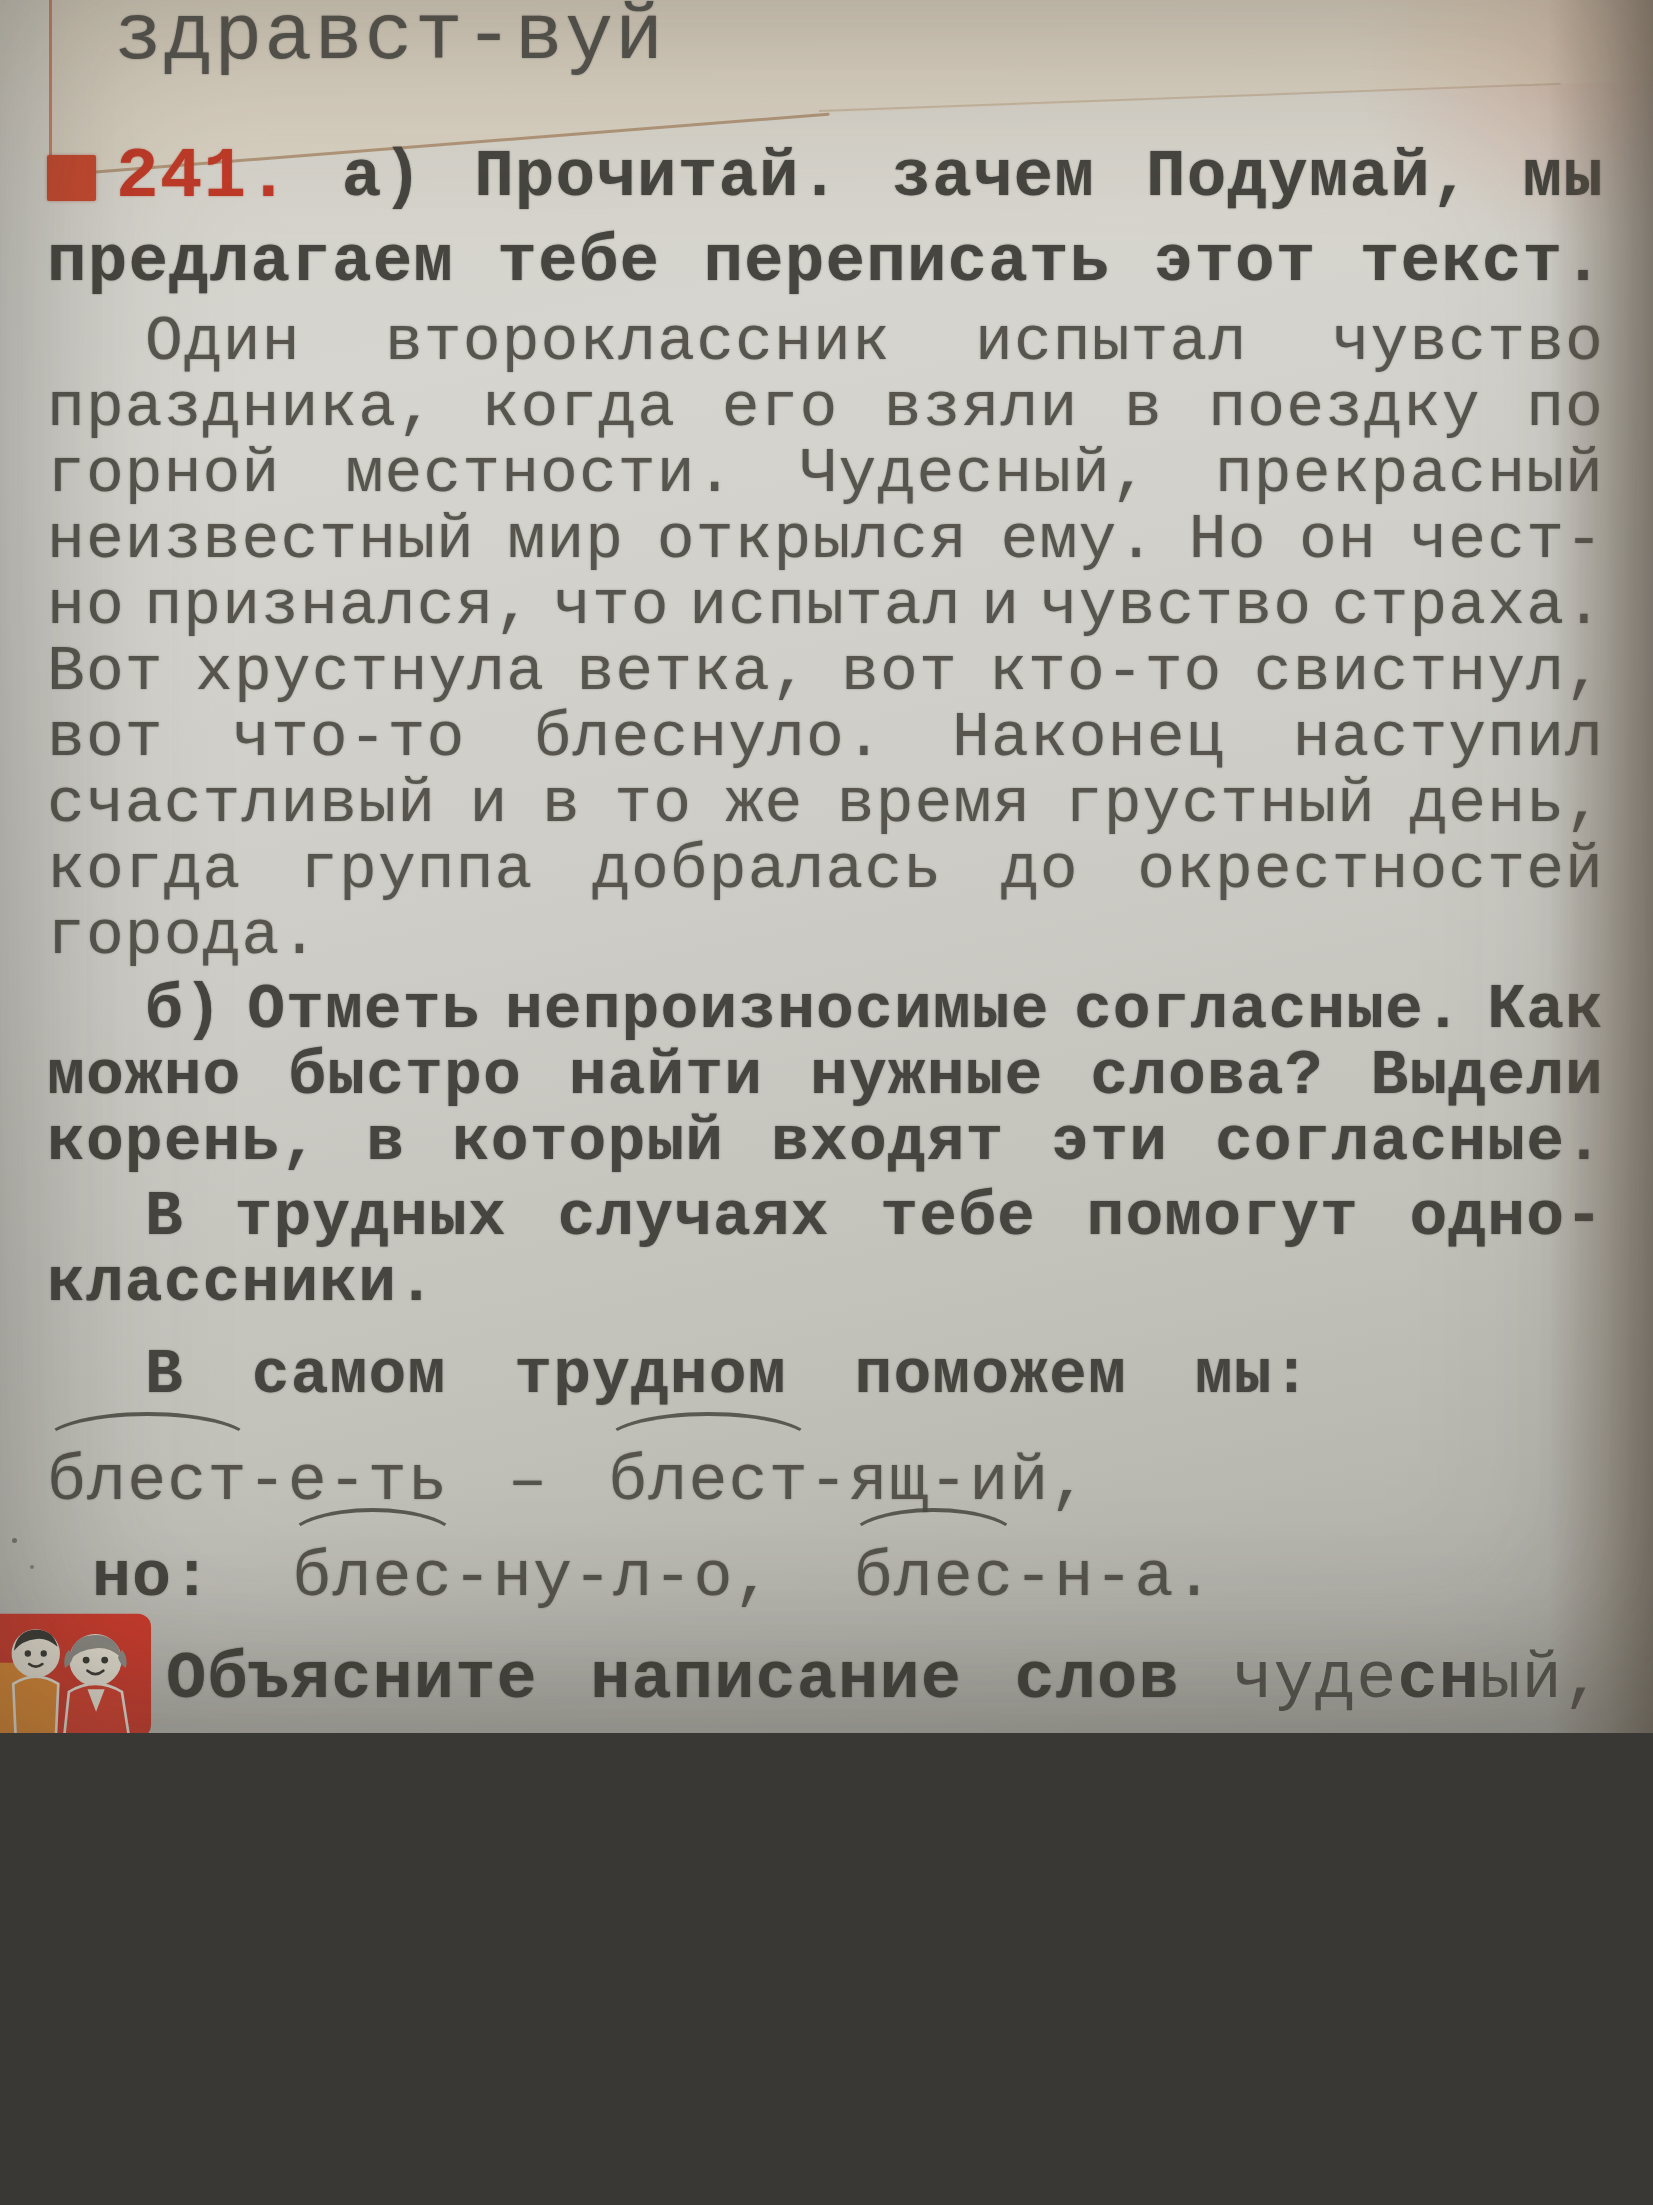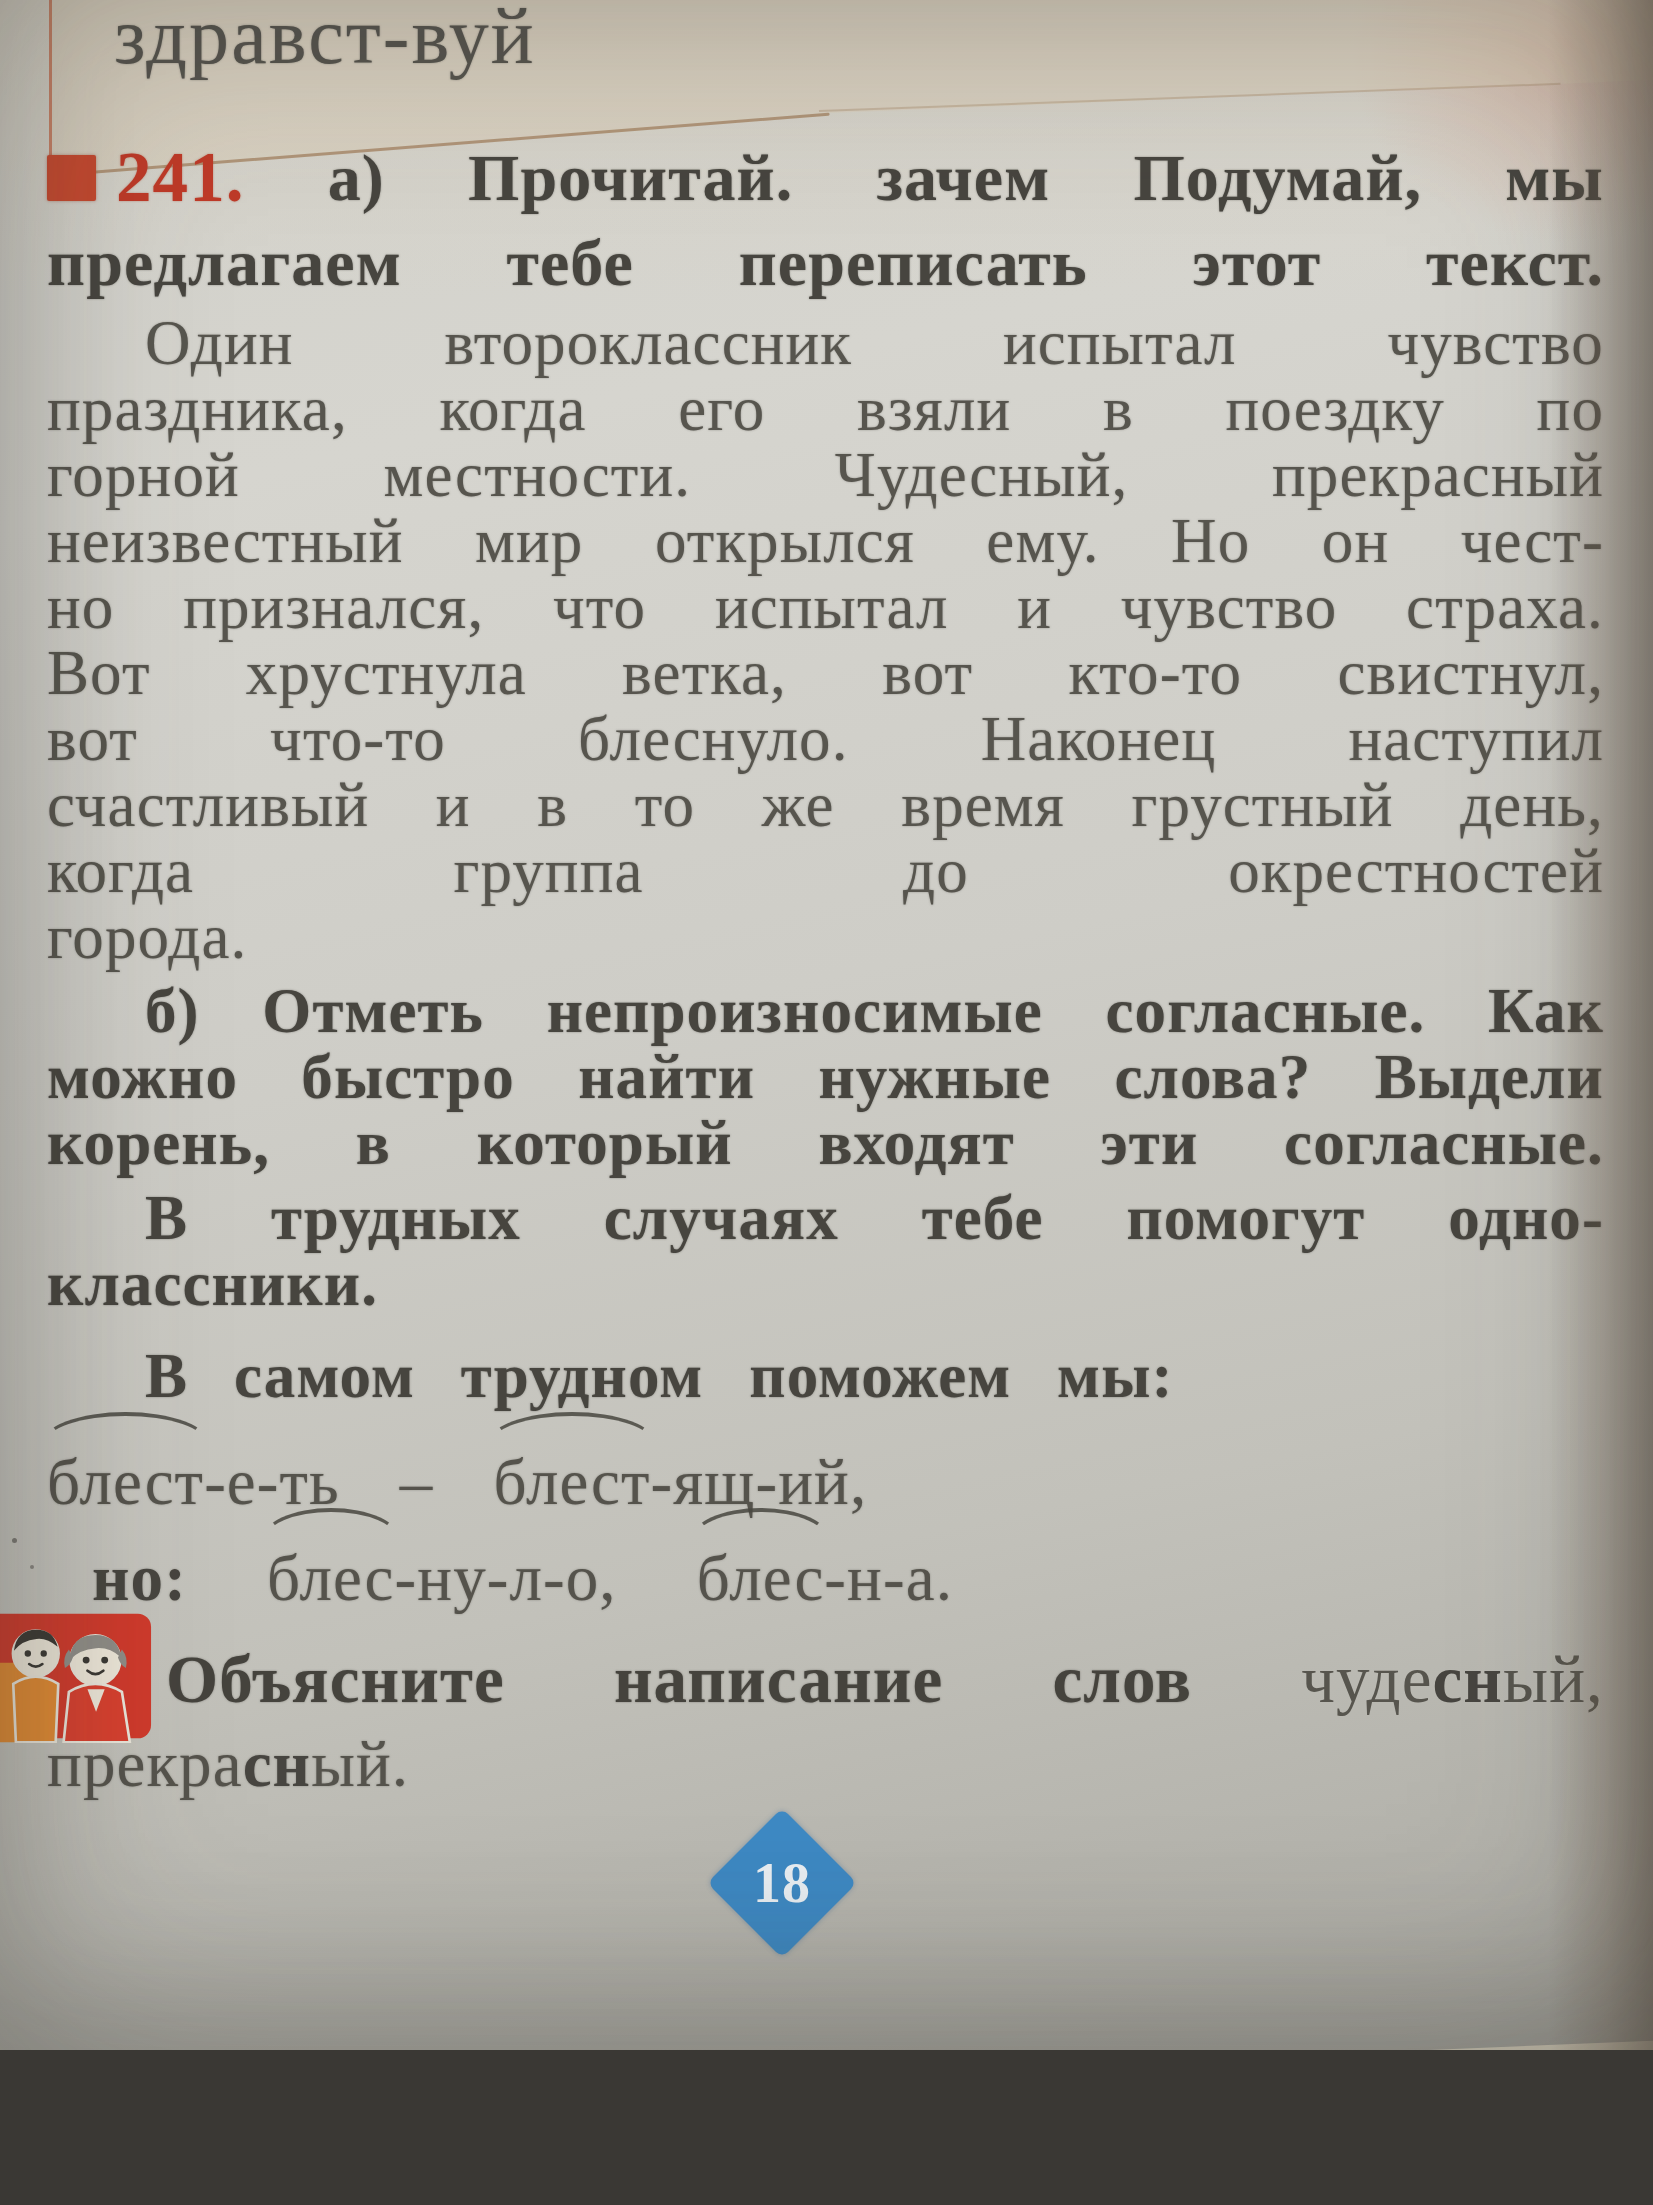--- a/index.html
+++ b/index.html
@@ -1,17 +1,17 @@
 <!DOCTYPE html>
 <html lang="ru" style="font-size:8.5px"><head>
 <meta charset="utf-8">
 <style>
   html,body{margin:0;padding:0;background:#3a3834;}
-  .photo{position:relative;width:1654px;height:2050px;overflow:hidden;
-         font-family:Liberation Serif, serif;
+  .photo{position:relative;width:1654px;height:1733px;overflow:hidden;
+         font-family:Liberation Mono, monospace;
          background:linear-gradient(168deg,#d2d1ca 0%,#d6d5cf 22%,#cecdc7 48%,#c2c1ba 72%,#b2b1aa 92%,#a8a7a0 100%);}
   .photo::after{content:"";position:absolute;inset:0;pointer-events:none;
          box-shadow:inset 0 0 223px rgba(58,54,48,.33), inset 0 -64px 138px rgba(58,54,48,.18);}
   .tint-top{position:absolute;left:0;top:0;width:100%;height:297px;
          background:linear-gradient(to bottom,rgba(219,209,190,.40),rgba(219,209,190,0));}
   .pink-smudge{position:absolute;left:1346px;top:0;width:307px;height:244px;
          background:radial-gradient(ellipse at 72% 18%,rgba(213,167,146,.55),rgba(213,167,146,0) 70%);}
   .right-shadow{position:absolute;right:0;top:0;width:106px;height:100%;
          background:linear-gradient(to right,rgba(116,100,82,0),rgba(112,95,78,.30) 55%,rgba(88,74,60,.52));}
 
@@ -188,20 +188,21 @@
           <span>в</span>
           <span>то</span>
           <span>же</span>
           <span>время</span>
           <span>грустный</span>
           <span>день,</span>
         </div>
         <div class="jline">
           <span>когда</span>
           <span>группа</span>
+          <span>добралась</span>
           <span>до</span>
           <span>окрестностей</span>
         </div>
       </div>
     <div class="line">города.</div>
 
     <div class="partb bold">
         <div class="jline indent">
           <span>б)</span>
           <span>Отметь</span>

